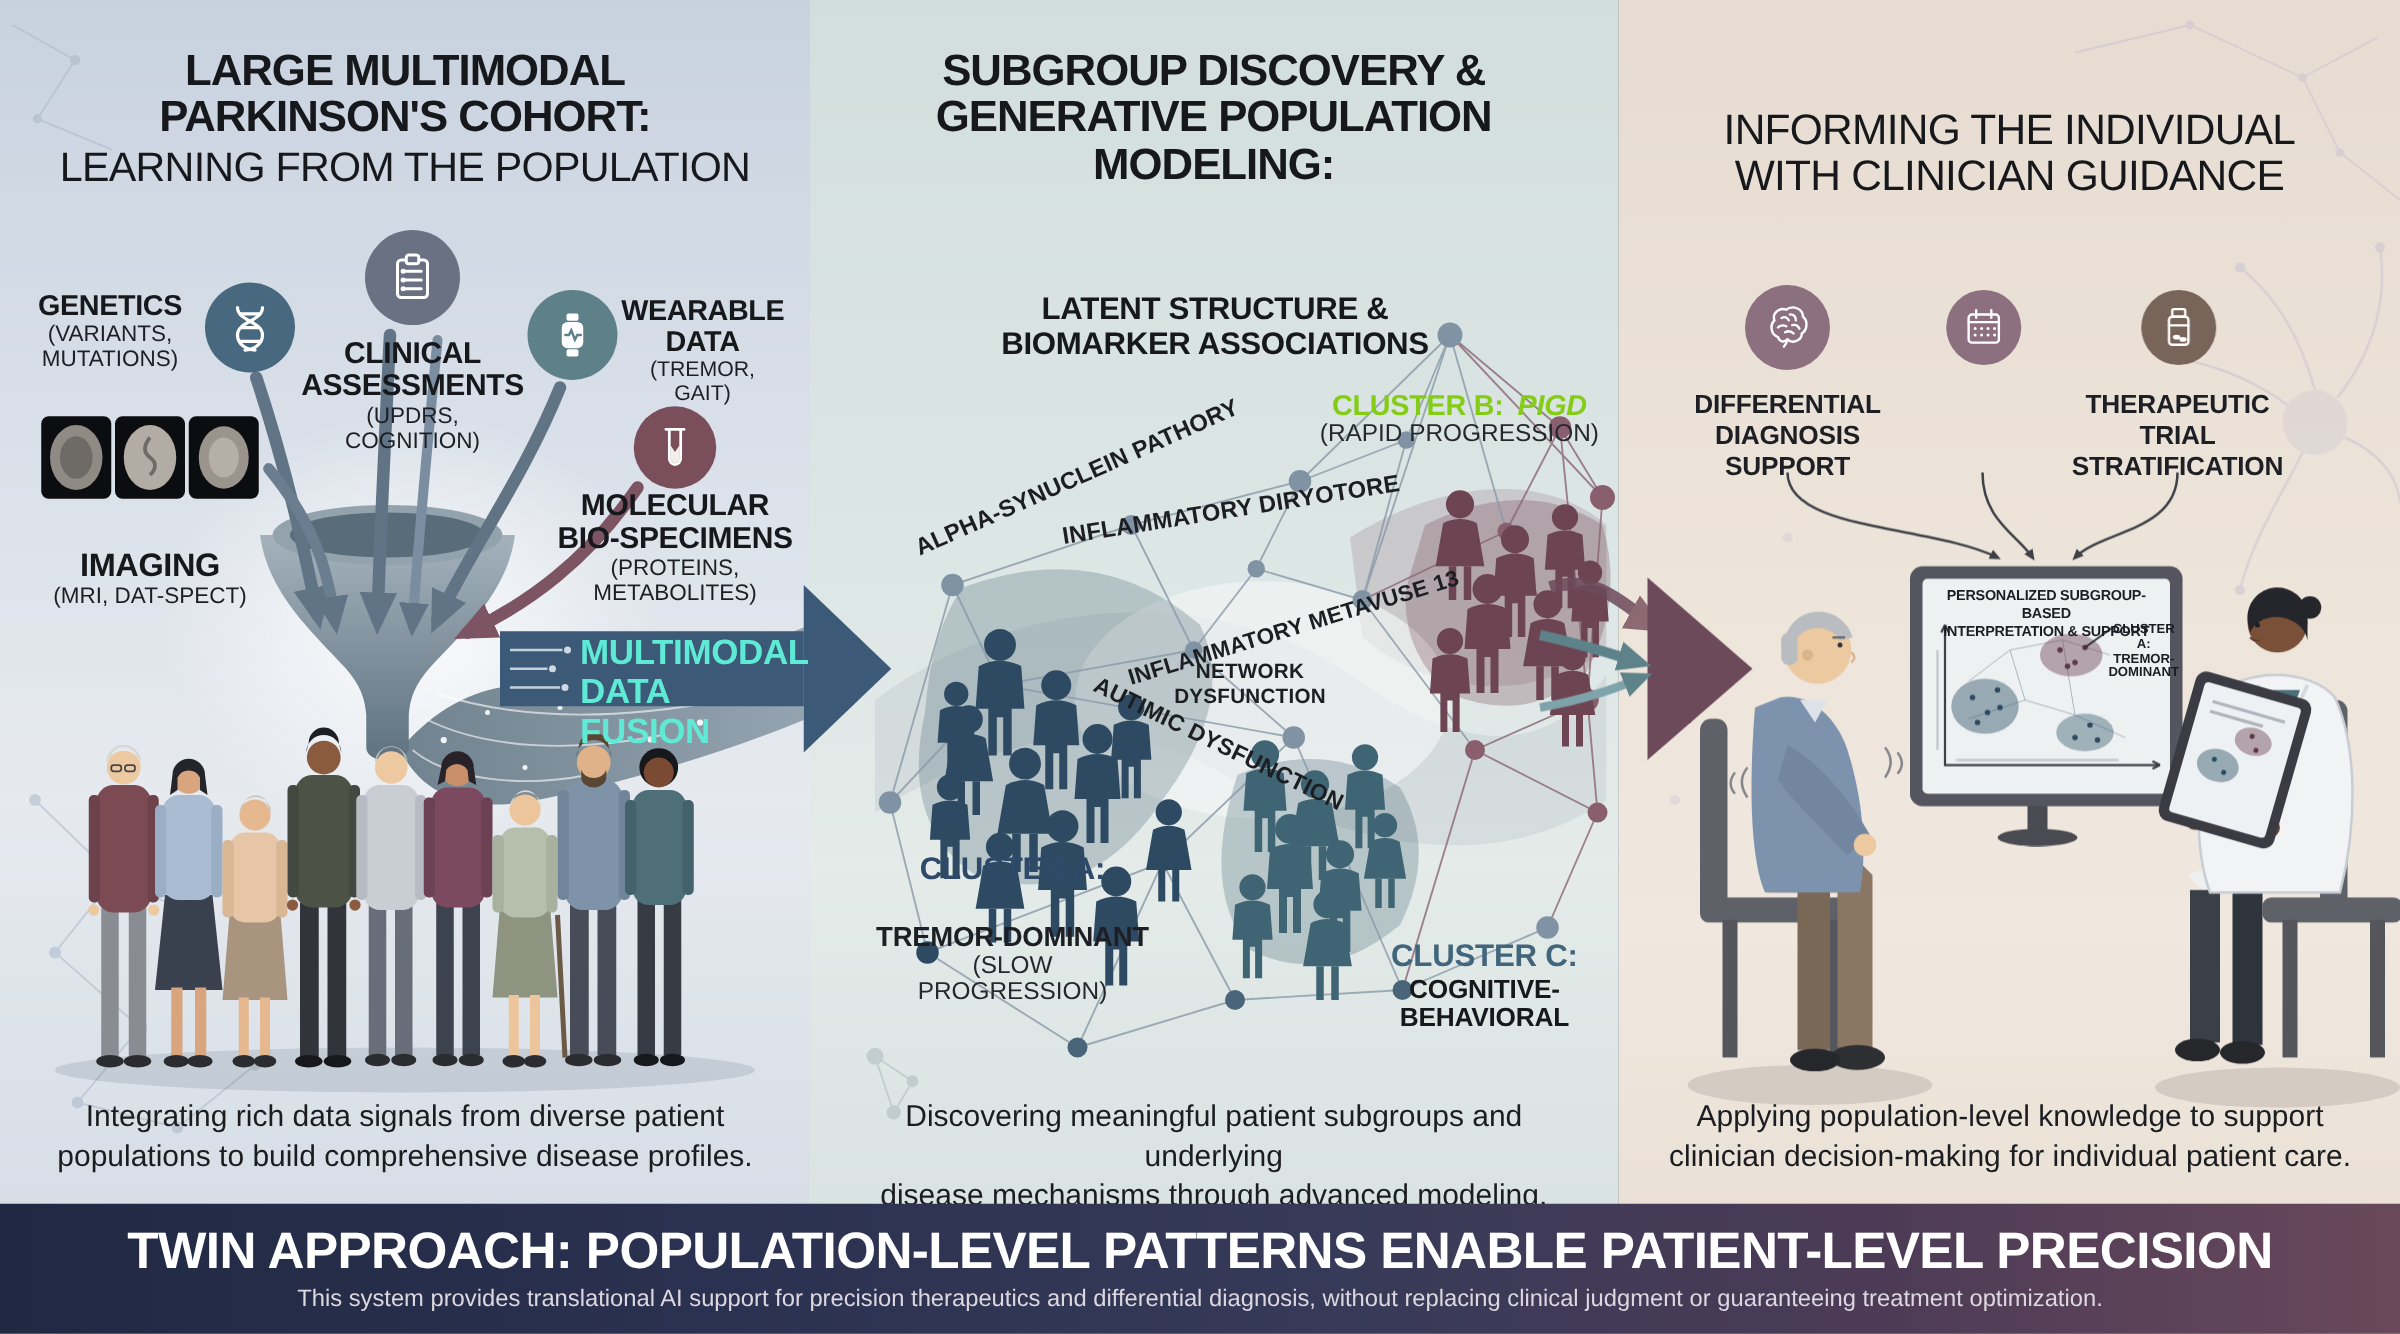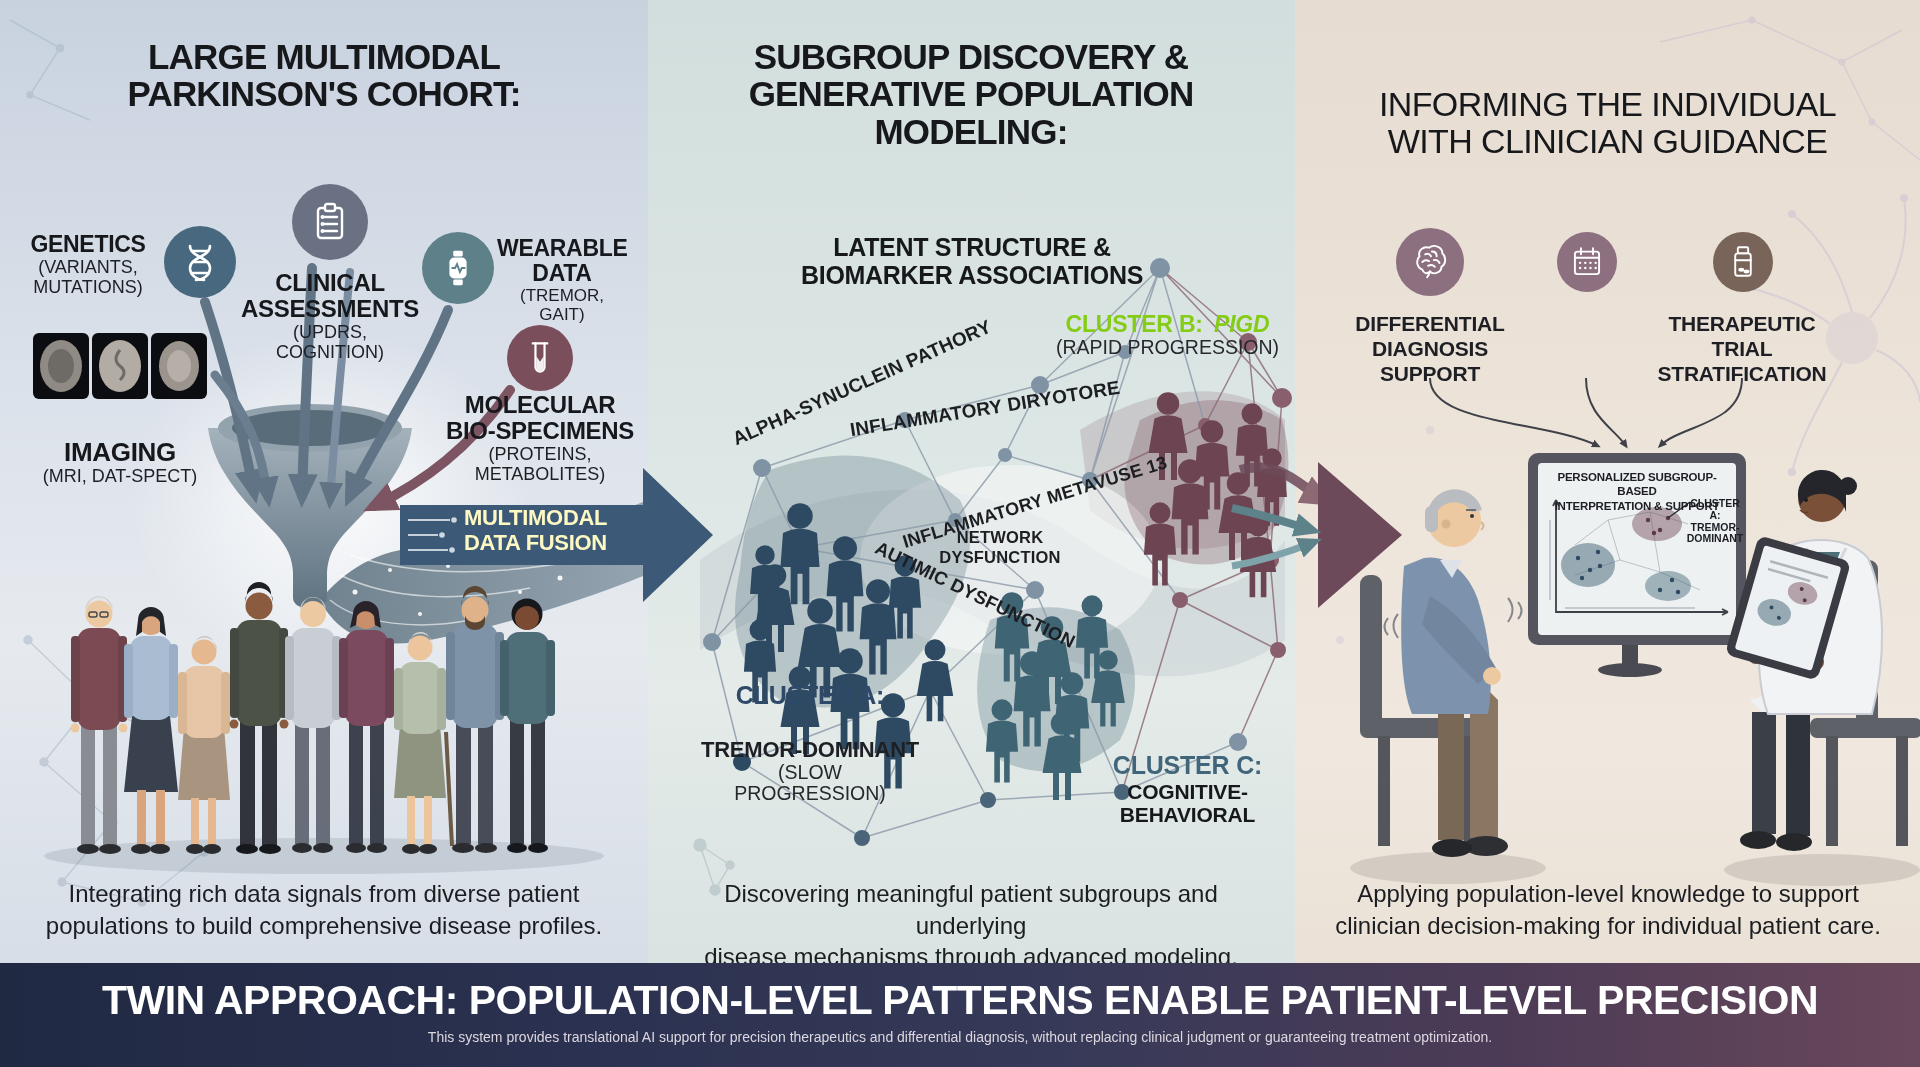--- a/index.html
+++ b/index.html
@@ -17,27 +17,27 @@
   
   .ptitle{font-weight:700;line-height:1.07;letter-spacing:-0.8px;text-align:center;font-size:35px;}
   .ptitle-light{font-weight:400;line-height:1.08;letter-spacing:-0.6px;text-align:center;font-size:33px;}
   .srclabel{font-weight:700;font-size:23px;line-height:1.08;letter-spacing:-0.3px;text-align:center;}
   .srcsub{font-weight:400;font-size:18px;line-height:1.12;text-align:center;color:#1d1f24;}
   .subhead{font-weight:700;font-size:25px;line-height:1.1;letter-spacing:-0.3px;text-align:center;}
   .edgelbl{font-weight:700;font-size:19px;letter-spacing:0.2px;color:#1c1e22;text-align:center;}
   .caption{font-weight:400;font-size:24px;line-height:1.32;text-align:center;color:#1b1d21;}
   .feature{font-weight:700;font-size:21px;line-height:1.18;letter-spacing:-0.2px;text-align:center;color:#1d1f24;}
   .circle{border-radius:50%;display:flex;align-items:center;justify-content:center;}
-  .fusion{font-weight:700;font-size:22px;line-height:1.12;letter-spacing:-0.3px;color:#fef9c3;}
+  .fusion{font-weight:700;font-size:28px;line-height:1.12;letter-spacing:-0.3px;color:#5eead4;}
   .clusterT{font-weight:700;font-size:23px;letter-spacing:-0.2px;text-align:center;line-height:1.1;}
   .clusterS{font-weight:400;font-size:19.5px;text-align:center;color:#26282d;line-height:1.1;}
   .banner{left:0;top:963px;width:1920px;height:104px;
     background:linear-gradient(90deg,#202942 0%,#2b3150 30%,#363a58 55%,#4c3b56 78%,#69485b 100%);}
   .banner-title{font-weight:700;font-size:41px;letter-spacing:-0.5px;color:#ffffff;text-align:center;width:100%;}
-  .banner-sub{font-weight:400;font-size:14px;color:#ddd8e0;text-align:center;width:100%;}
+  .banner-sub{font-weight:400;font-size:19px;color:#ddd8e0;text-align:center;width:100%;}
   .screenT{font-weight:700;font-size:11.5px;line-height:1.25;text-align:center;color:#1c1e24;letter-spacing:-0.2px;}
   .calloutT{font-weight:700;font-size:10.5px;line-height:1.12;text-align:center;color:#1c1e24;}
 </style>
 </head>
 <body>
 
 <div id="poster">
 
   <div class="abs bg-left"></div>
   <div class="abs bg-mid"></div>
@@ -486,20 +486,21 @@
           <circle cx="-6" cy="12" r="2" fill="#2e4a63"></circle>
         <circle cx="8" cy="-22" r="2" fill="#5d3846"></circle>
           <circle cx="14" cy="-12" r="2" fill="#5d3846"></circle>
         <path d="M-30,-40 h60 M-30,-32 h44" stroke="#aeb6bc" stroke-width="2.5"></path>
       </g>
     </g>
   </svg>
 
   <div class="abs ptitle pre" style="left:30px;top:38px;width:588px;">LARGE MULTIMODAL
 PARKINSON'S COHORT:</div>
+  <div class="abs ptitle-light" style="left:30px;top:116px;width:588px;">LEARNING FROM THE POPULATION</div>
 
   <div class="abs circle" style="left:164px;top:226px;width:72px;height:72px;background:#47687f;">
     <svg width="44" height="44" viewBox="0 0 44 44" stroke="#ffffff" stroke-width="2.6" fill="none" stroke-linecap="round">
       <path d="M12,6 C12,17 32,17 32,28 C32,36 24,40 18,40"></path>
       <path d="M32,6 C32,17 12,17 12,28 C12,36 20,40 26,40"></path>
       <path d="M14,11 L30,11 M15,22 L29,22 M14,33 L30,33"></path>
     </svg>
   </div>
   <div class="abs" style="left:18px;top:232px;width:140px;">
     <div class="srclabel">GENETICS</div>

